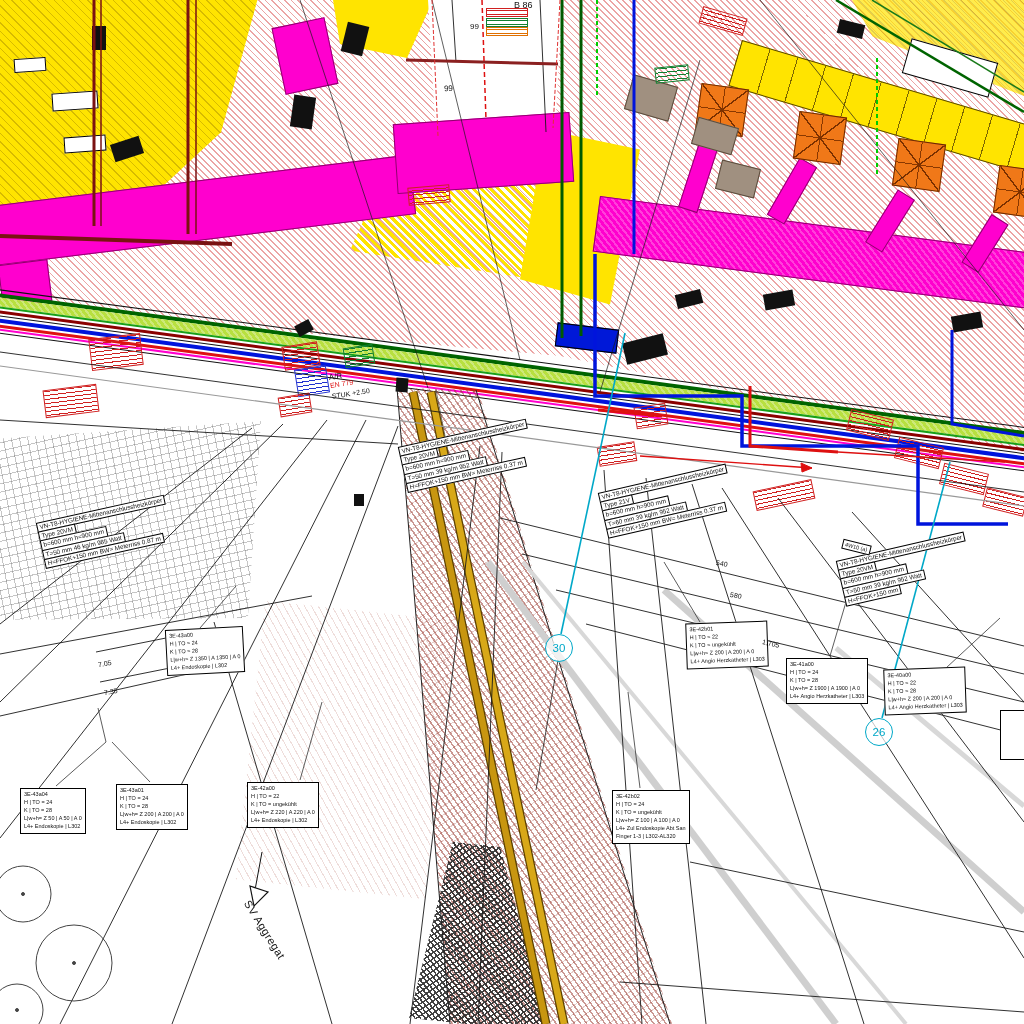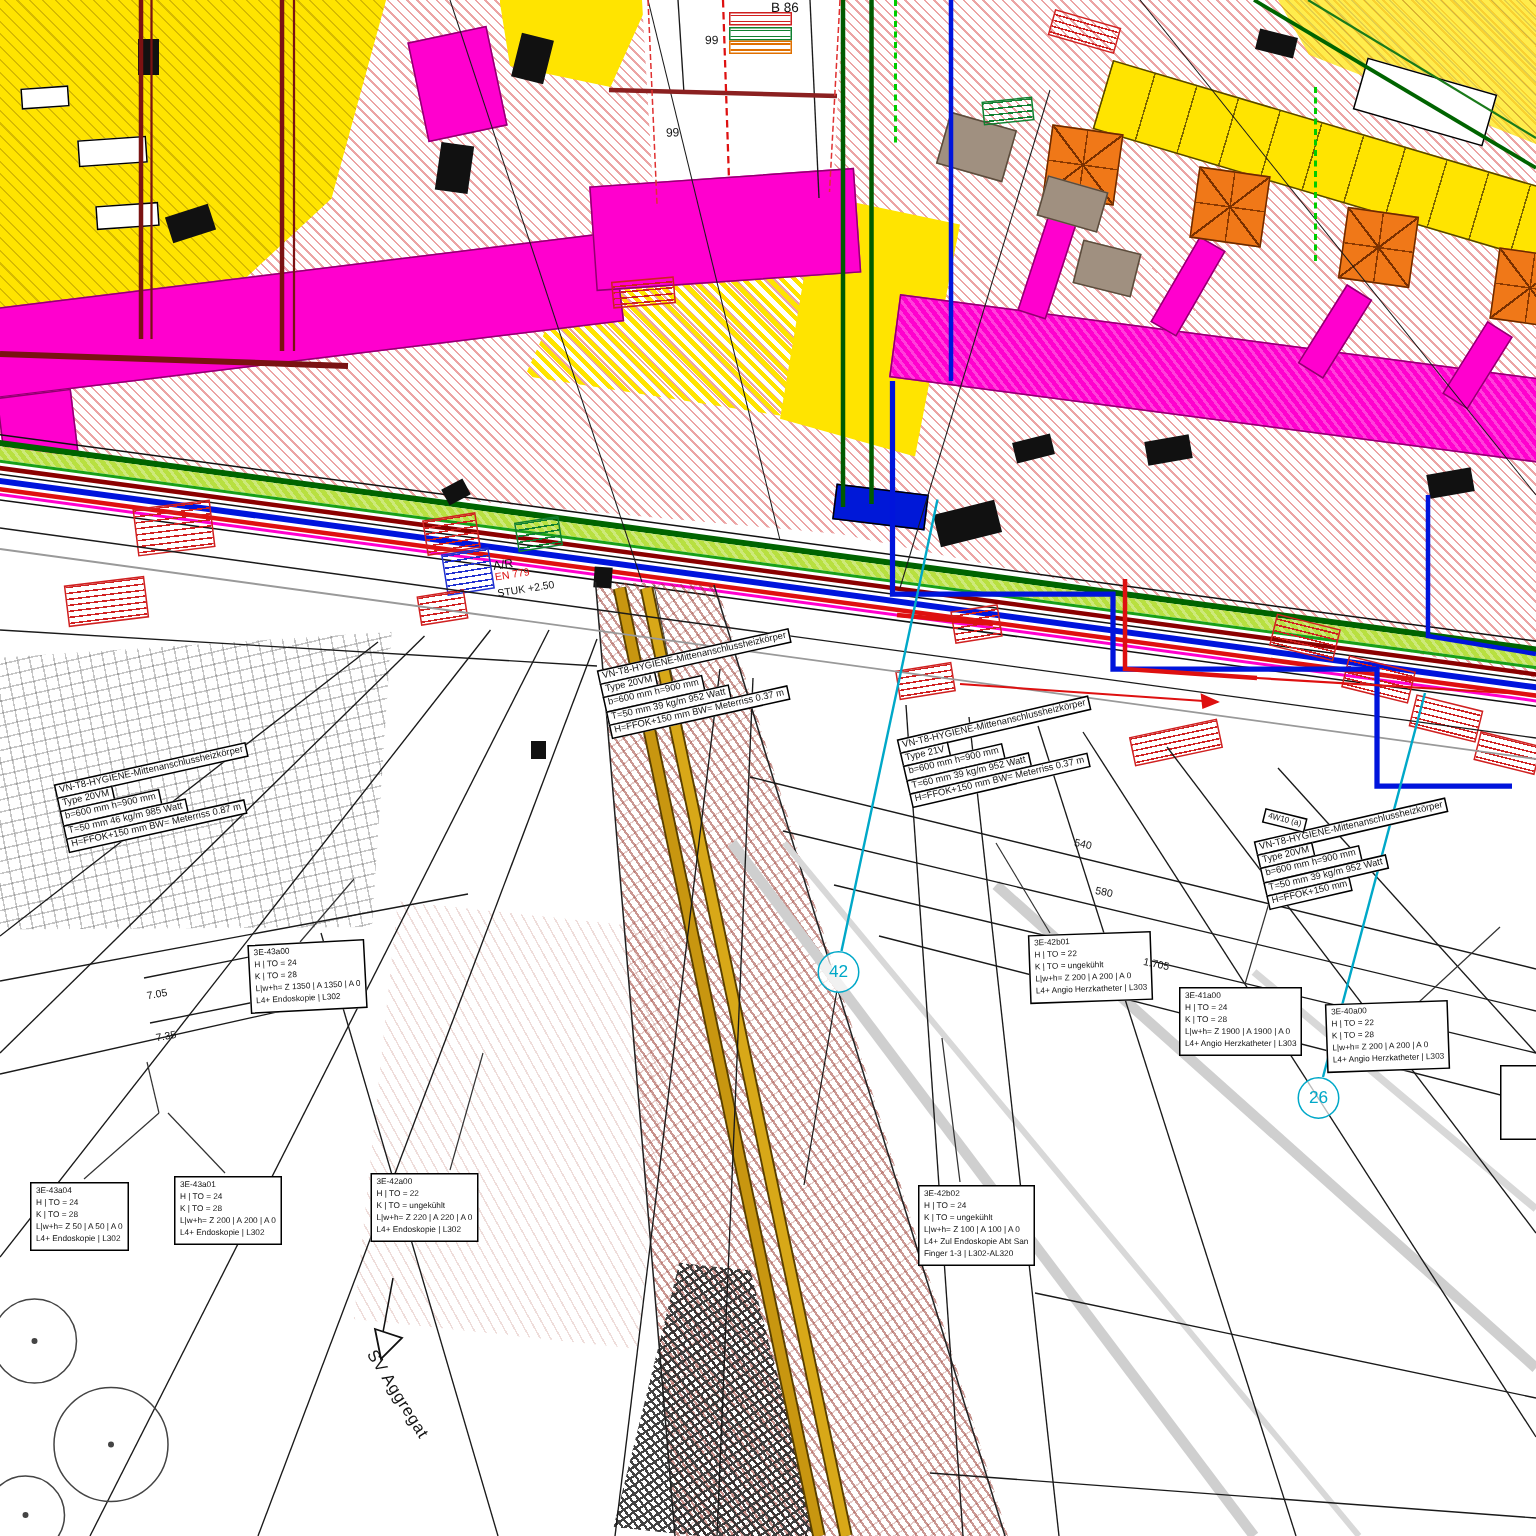--- a/index.html
+++ b/index.html
@@ -366,14 +366,14 @@
 <div class="abs lbl" style="left:842px;top:542px;transform:rotate(14deg);font-size:5.5px;border:1px solid #000;background:#fff;padding:1px 2px">4W10 (a)</div>
 
 <div class="abs lbl" style="left:98px;top:660px;font-size:7px;transform:rotate(-10deg)">7.05</div>
 <div class="abs lbl" style="left:104px;top:688px;font-size:7px;transform:rotate(-10deg)">7.35</div>
 <div class="abs lbl" style="left:716px;top:560px;font-size:7px;transform:rotate(12deg)">540</div>
 <div class="abs lbl" style="left:730px;top:592px;font-size:7px;transform:rotate(12deg)">580</div>
 <div class="abs lbl" style="left:762px;top:640px;font-size:7px;transform:rotate(12deg)">1.705</div>
 
 <div class="abs lbl" style="left:252px;top:898px;font-size:11px;letter-spacing:.5px;transform:rotate(58deg);transform-origin:0 0">SV Aggregat</div>
 
-<div class="abs balloon" style="left:545px;top:634px"><span>42</span></div>
+<div class="abs balloon" style="left:545px;top:634px"><span>30</span></div>
 <div class="abs balloon" style="left:865px;top:718px"><span>26</span></div>
 
 </body></html>

